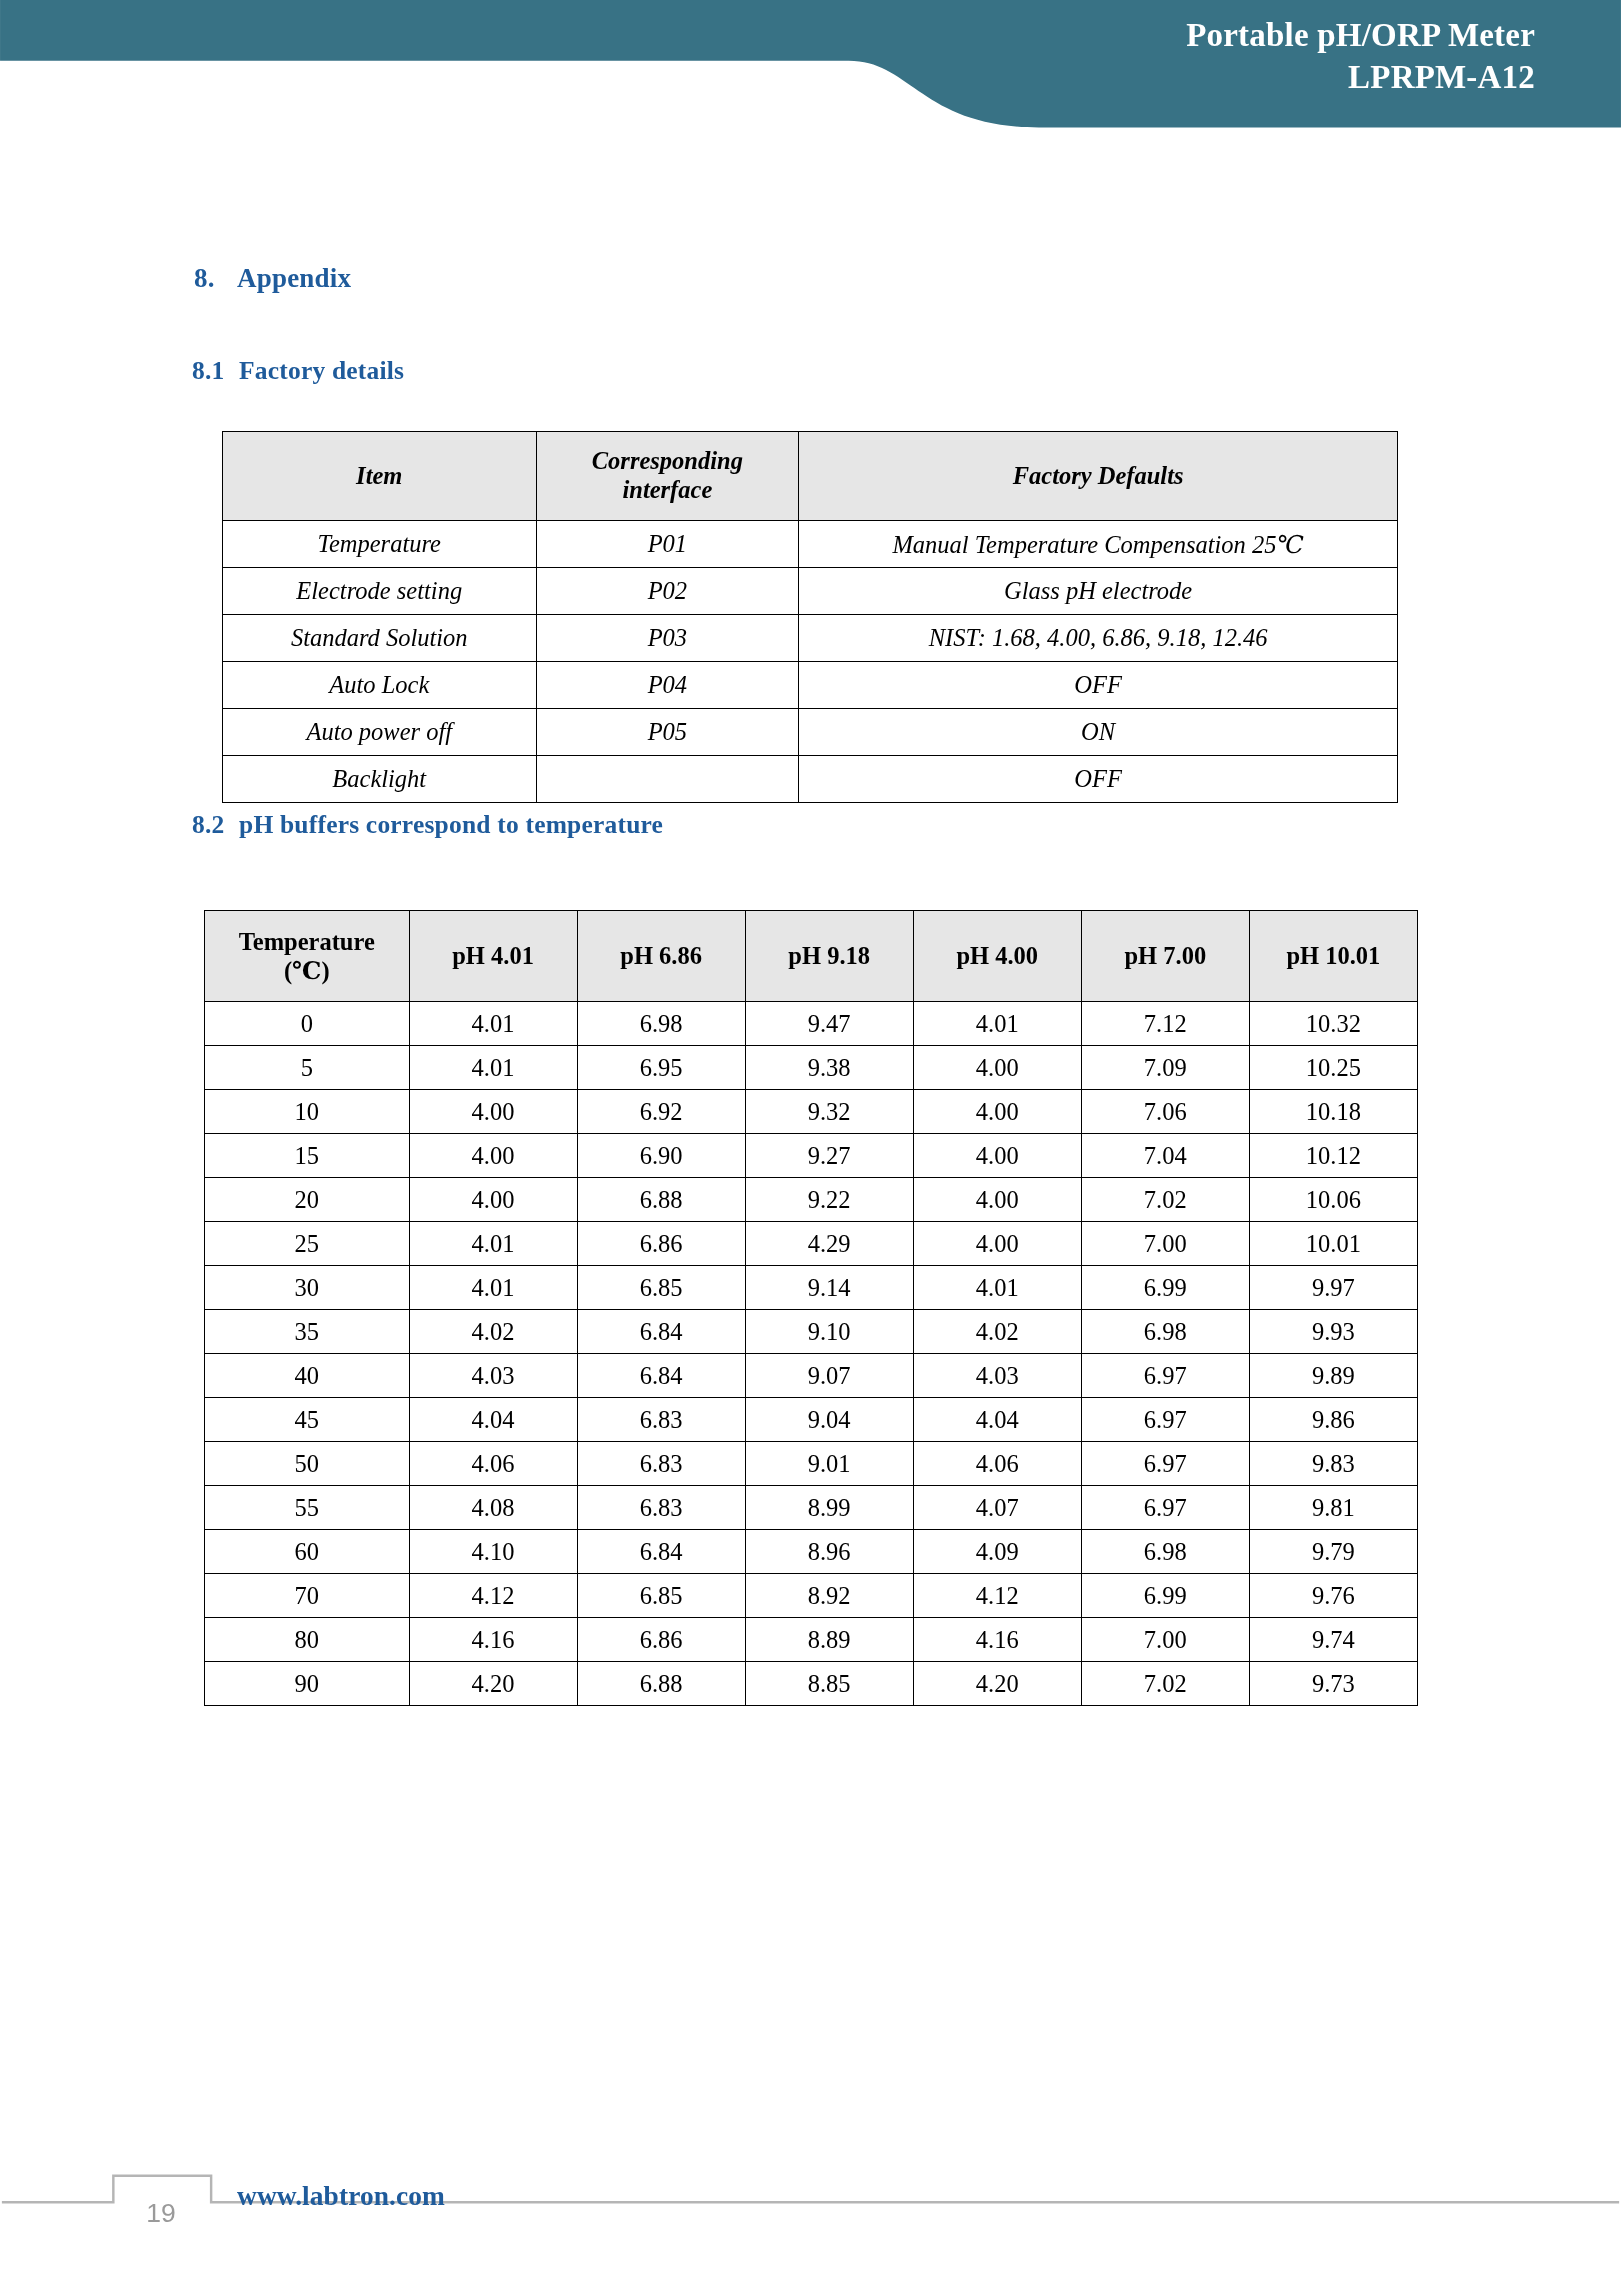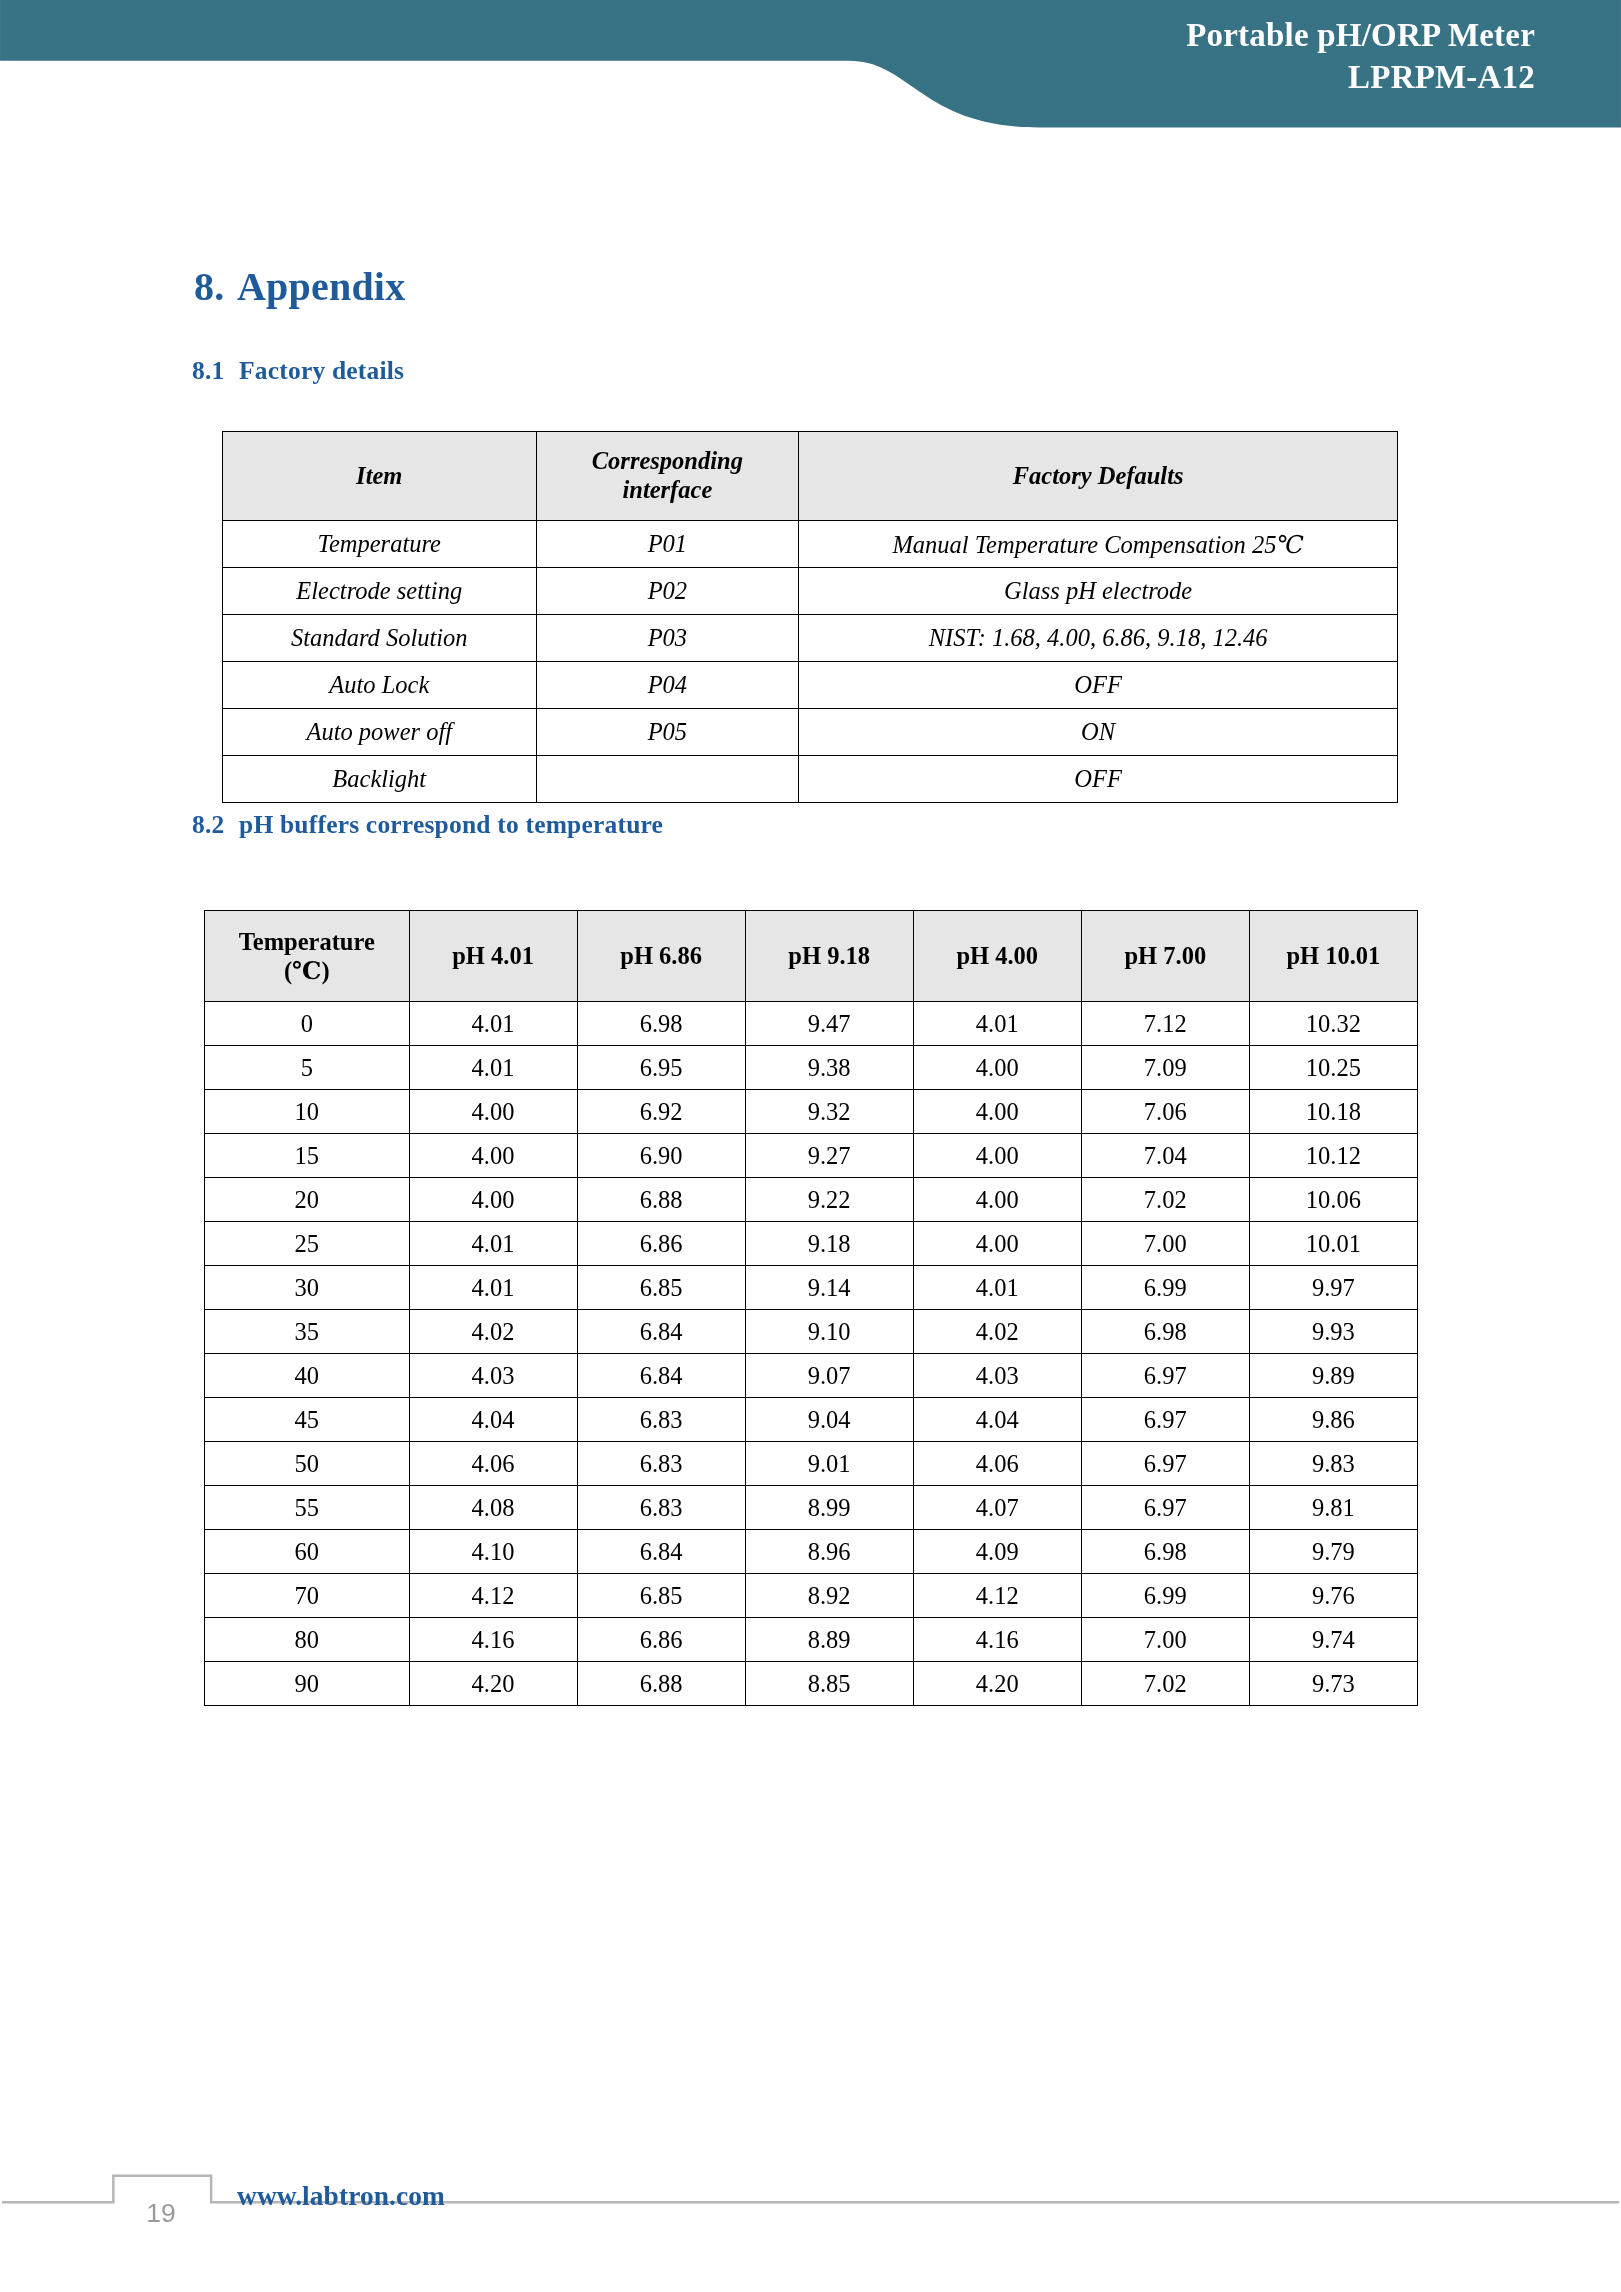--- a/index.html
+++ b/index.html
@@ -50,21 +50,21 @@
     left: 0;
     width: 1621px;
   }
 
   .h1-heading {
     position: absolute;
     left: 194px;
     top: 263px;
     color: #1f5b9b;
     font-weight: bold;
-    font-size: 40px;
+    font-size: 27px;
     letter-spacing: 0.2px;
   }
   .h1-heading .num { display: inline-block; min-width: 43px; }
 
   .h2-heading {
     position: absolute;
     left: 192px;
     color: #1f5b9b;
     font-weight: bold;
     font-size: 25.5px;
@@ -310,21 +310,21 @@
           <td>6.88</td>
           <td>9.22</td>
           <td>4.00</td>
           <td>7.02</td>
           <td>10.06</td>
         </tr>
         <tr>
           <td>25</td>
           <td>4.01</td>
           <td>6.86</td>
-          <td>9.18</td>
+          <td>4.29</td>
           <td>4.00</td>
           <td>7.00</td>
           <td>10.01</td>
         </tr>
         <tr>
           <td>30</td>
           <td>4.01</td>
           <td>6.85</td>
           <td>9.14</td>
           <td>4.01</td>

